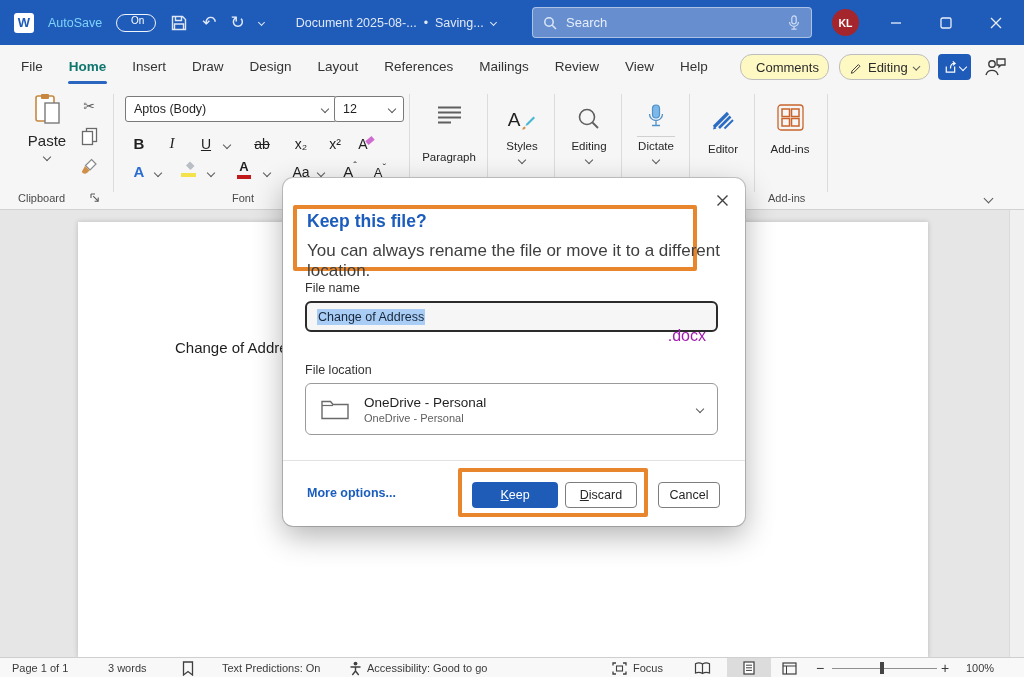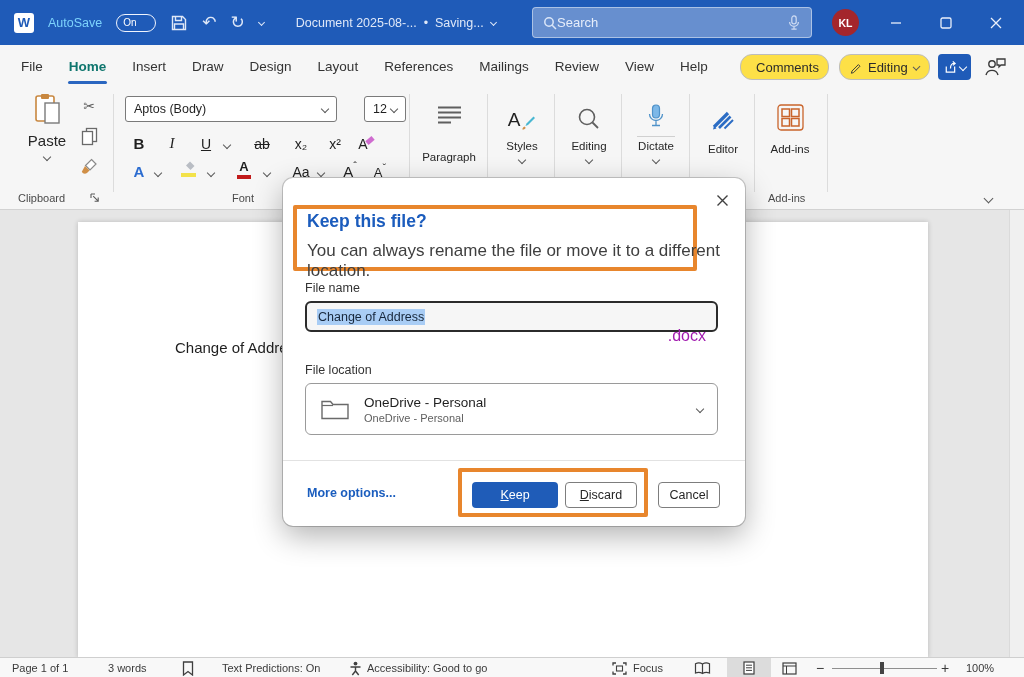--- a/index.html
+++ b/index.html
@@ -7,44 +7,44 @@
        font-family:"Liberation Sans",sans-serif;background:#e8e8e8;-webkit-font-smoothing:antialiased;}
   .app *{box-sizing:border-box;}
 
   
   .titlebar{position:absolute;left:0;top:0;width:1024px;height:45px;background:#1f5bb8;color:#e8eefb;}
   .tb-left{position:absolute;left:14px;top:0;height:45px;display:flex;align-items:center;gap:14px;}
   .wicon{width:20px;height:20px;background:#fff;border-radius:3px;color:#1f5bb8;font-weight:bold;
          font-size:13px;display:flex;align-items:center;justify-content:center;}
   .tb-txt{font-size:12.5px;color:#7dd3fc;}
   .autosave-pill{width:40px;height:18px;border:1px solid #f0f4fd;border-radius:10px;display:flex;
-                 align-items:center;padding:0 3px 0 6px;gap:16px;}
+                 align-items:center;padding:0 3px 0 6px;gap:16px;flex-direction:column;}
   .autosave-pill .on{font-size:10px;color:#fff;}
   .autosave-pill .knob{width:11px;height:11px;border-radius:50%;background:#fff;margin-left:auto;}
   .qat-glyph{font-size:17px;line-height:1;color:#dfe8f8;}
   .chev{display:inline-block;width:6px;height:6px;border-right:1.3px solid #5a5a5a;
         border-bottom:1.3px solid #5a5a5a;transform:rotate(45deg);}
   .chev.white{border-color:#dfe8f8;width:5px;height:5px;}
   .doc-title{font-size:12.5px;color:#dfe8f8;display:flex;gap:7px;align-items:center;margin-left:18px;}
   .searchbox{position:absolute;left:532px;top:7px;width:280px;height:31px;background:rgba(255,255,255,.32);
              border:1px solid rgba(255,255,255,.45);border-radius:4px;display:flex;align-items:center;
-             padding:0 10px;}
+             padding:0 10px;gap:9px;}
   .searchbox .ph{font-size:13px;color:#e6edfa;flex:1;}
   .avatar{position:absolute;left:832px;top:9px;width:27px;height:27px;border-radius:50%;background:#a4262c;
           color:#fff;font-size:10.5px;font-weight:bold;display:flex;align-items:center;justify-content:center;}
   .winbtn{position:absolute;top:0;width:46px;height:45px;display:flex;align-items:center;justify-content:center;}
 
   
   .tabsrow{position:absolute;left:0;top:45px;width:1024px;height:43px;background:#f6f6f6;}
   .tabs{position:absolute;left:8px;top:0;height:43px;display:flex;align-items:center;}
   .tab{padding:0 13px;font-size:13.5px;color:#333;height:43px;display:flex;align-items:center;position:relative;}
   .tab.active{font-weight:bold;color:#0f766e;}
   .tab.active:after{content:"";position:absolute;left:12px;right:12px;bottom:4px;height:3px;
                     border-radius:2px;background:#2a66c0;}
-  .pillbtn{position:absolute;top:9px;height:26px;border:1px solid #bdbdbd;border-radius:12px;background:#fde047;
+  .pillbtn{position:absolute;top:9px;height:26px;border:1px solid #bdbdbd;border-radius:12px;background:#fef9c3;
            display:flex;align-items:center;justify-content:center;gap:6px;font-size:13px;color:#2b2b2b;padding:0 10px;}
   .sharebtn{position:absolute;left:938px;top:9px;width:33px;height:26px;background:#1f5bb8;border-radius:4px;
             display:flex;align-items:center;justify-content:center;gap:3px;}
 
   
   .ribbon{position:absolute;left:0;top:88px;width:1024px;height:122px;background:#f6f6f6;
           border-bottom:1px solid #d2d2d2;}
   .rsep{position:absolute;top:6px;height:98px;width:1px;background:#dcdcdc;}
   .glabel{position:absolute;top:104px;font-size:11px;color:#4a4a4a;}
   .paste{position:absolute;left:24px;top:5px;width:46px;height:94px;display:flex;flex-direction:column;
@@ -242,21 +242,21 @@
       <svg width="10" height="10" viewBox="0 0 10 10">
           <path d="M1 1 H5 M1 1 V5 M3.2 3.2 L8.2 8.2 M8.2 4.6 V8.2 H4.6" fill="none" stroke="#5a5a5a" stroke-width="1.1"></path>
         </svg>
     </span>
     <div class="rsep" style="left:113px;"></div>
 
     <div class="combo" style="left:125px;width:212px;">
       <span>Aptos (Body)</span>
       <span class="chev"></span>
     </div>
-    <div class="combo" style="left:364px;width:42px;">
+    <div class="combo" style="left:334px;width:70px;">
       <span>12</span>
       <span class="chev"></span>
     </div>
     <span class="fbtn" style="left:128px;top:42px;width:22px;font-weight:bold;font-size:15px;">B</span>
     <span class="fbtn" style="left:162px;top:42px;width:20px;font-style:italic;font-family:'Liberation Serif',serif;font-size:15px;">I</span>
     <span class="fbtn" style="left:196px;top:42px;width:20px;text-decoration:underline;">U</span>
     <span class="fchev" style="left:222px;top:50px;">
         <span class="chev"></span>
       </span>
     <span class="fbtn" style="left:248px;top:42px;width:28px;text-decoration:line-through;">ab</span>

